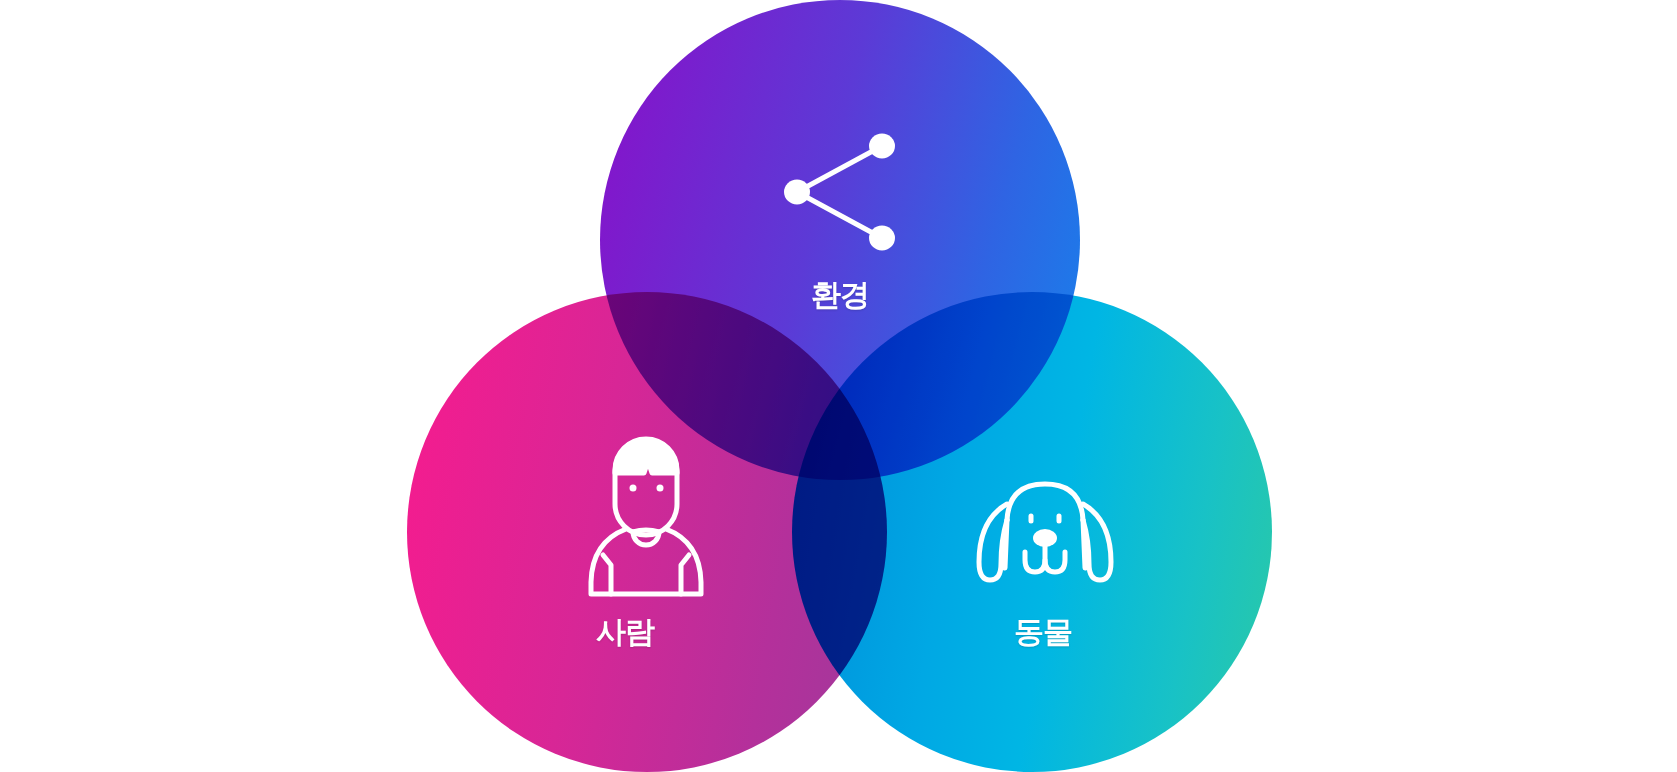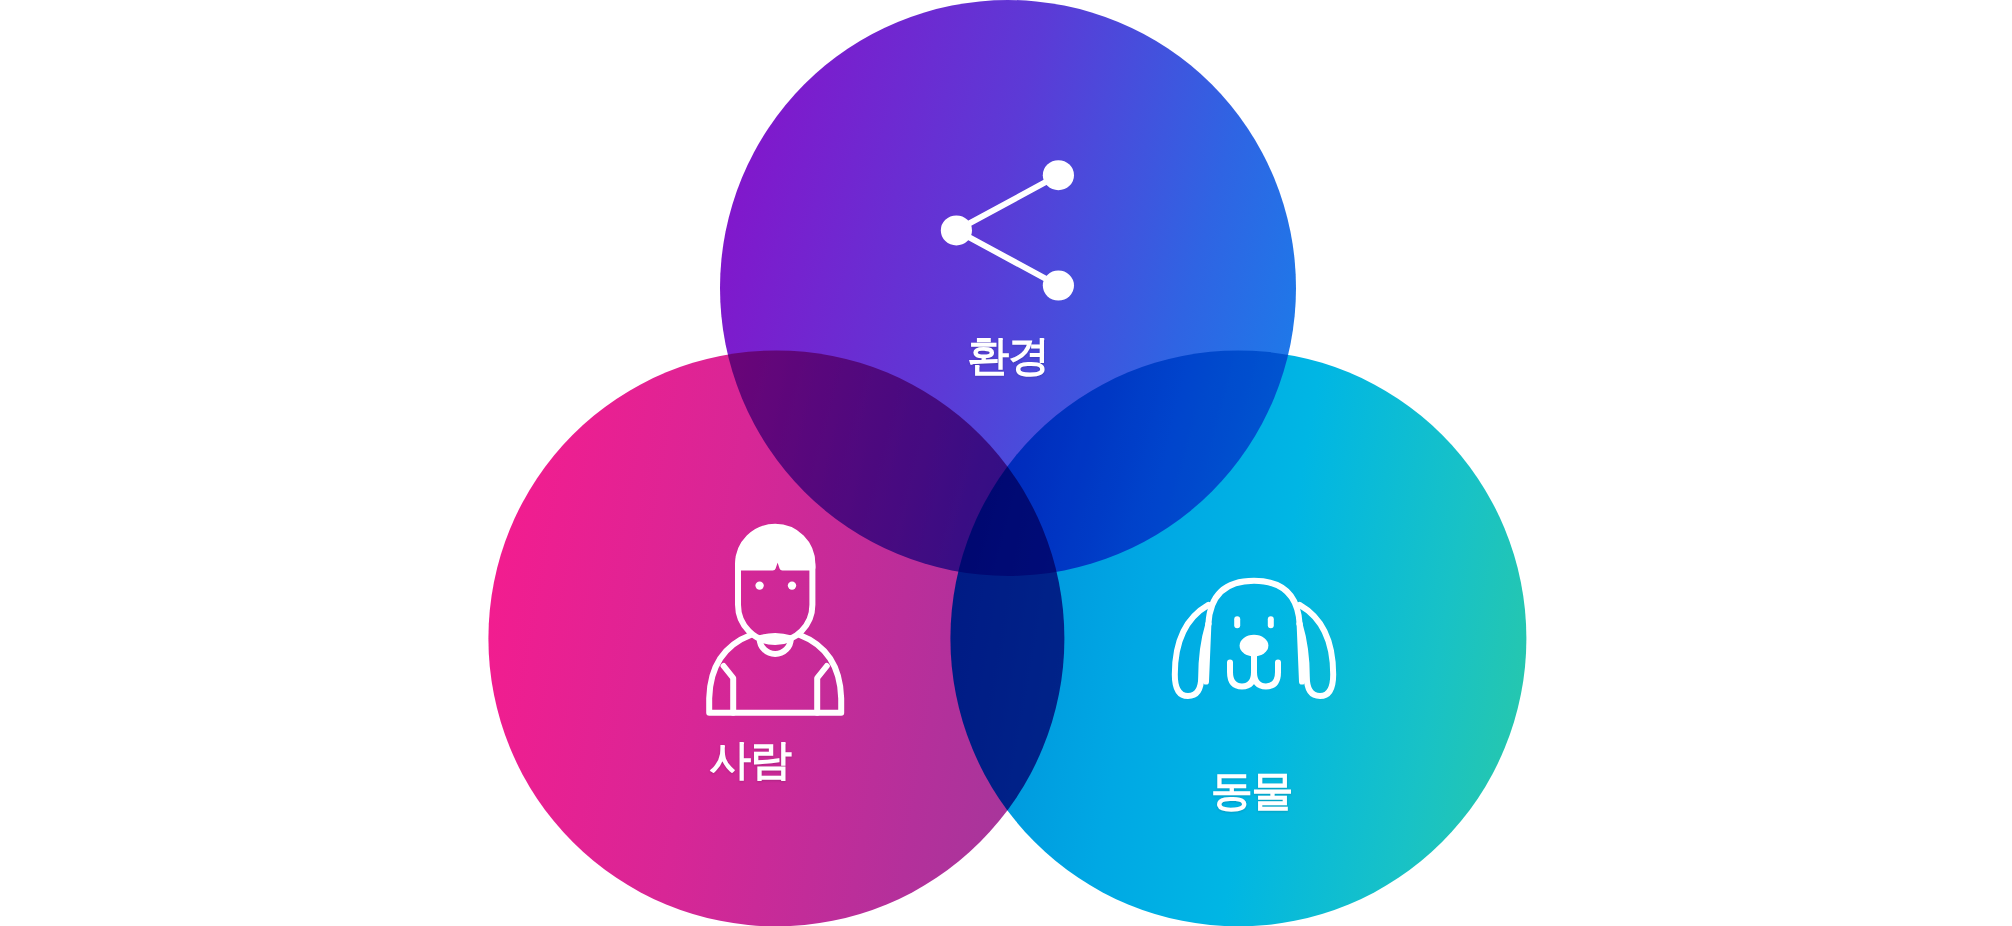--- a/index.html
+++ b/index.html
@@ -37,26 +37,27 @@
       background: linear-gradient(100deg, #f71b8e 0%, #d82696 40%, #b4309b 75%, #9e3a9b 100%);
     }
     .circle-right {
       left: 792px; top: 292px;
       background: linear-gradient(100deg, #0089d8 0%, #00a8e4 35%, #00b6e4 55%, #18c2c6 80%, #2bc9a5 100%);
     }
     .label {
       position: absolute;
       color: #ffffff;
       font-weight: bold;
-      font-size: 35px;
+      font-size: 30px;
       line-height: 32px;
       text-align: center;
       width: 160px;
       letter-spacing: -1px;
       text-shadow: 0 1px 2px rgba(0,0,0,0.15);
+      font-family: Liberation Mono, monospace;
     }
     .icon {
       position: absolute;
     }
     .icon svg { display: block; }
   </style>
 </head>
 <body>
 
 <div class="stage">
@@ -112,13 +113,13 @@
     <line x1="56" y1="36" x2="56" y2="41" stroke-width="5"></line>
     <line x1="84" y1="36" x2="84" y2="41" stroke-width="5"></line>
 
     <ellipse cx="70" cy="58" rx="12" ry="9" fill="#ffffff" stroke="none"></ellipse>
     <line x1="70" y1="62" x2="70" y2="78"></line>
 
     <path d="M50 72 L50 80 Q50 92 60 92 Q70 92 70 80"></path>
     <path d="M90 72 L90 80 Q90 92 80 92 Q70 92 70 80"></path>
   </svg>
 </div>
-<div class="label" style="left:963px; top:644px;">동물</div>
+<div class="label" style="left:963px; top:618px;">동물</div>
 
 </body></html>

